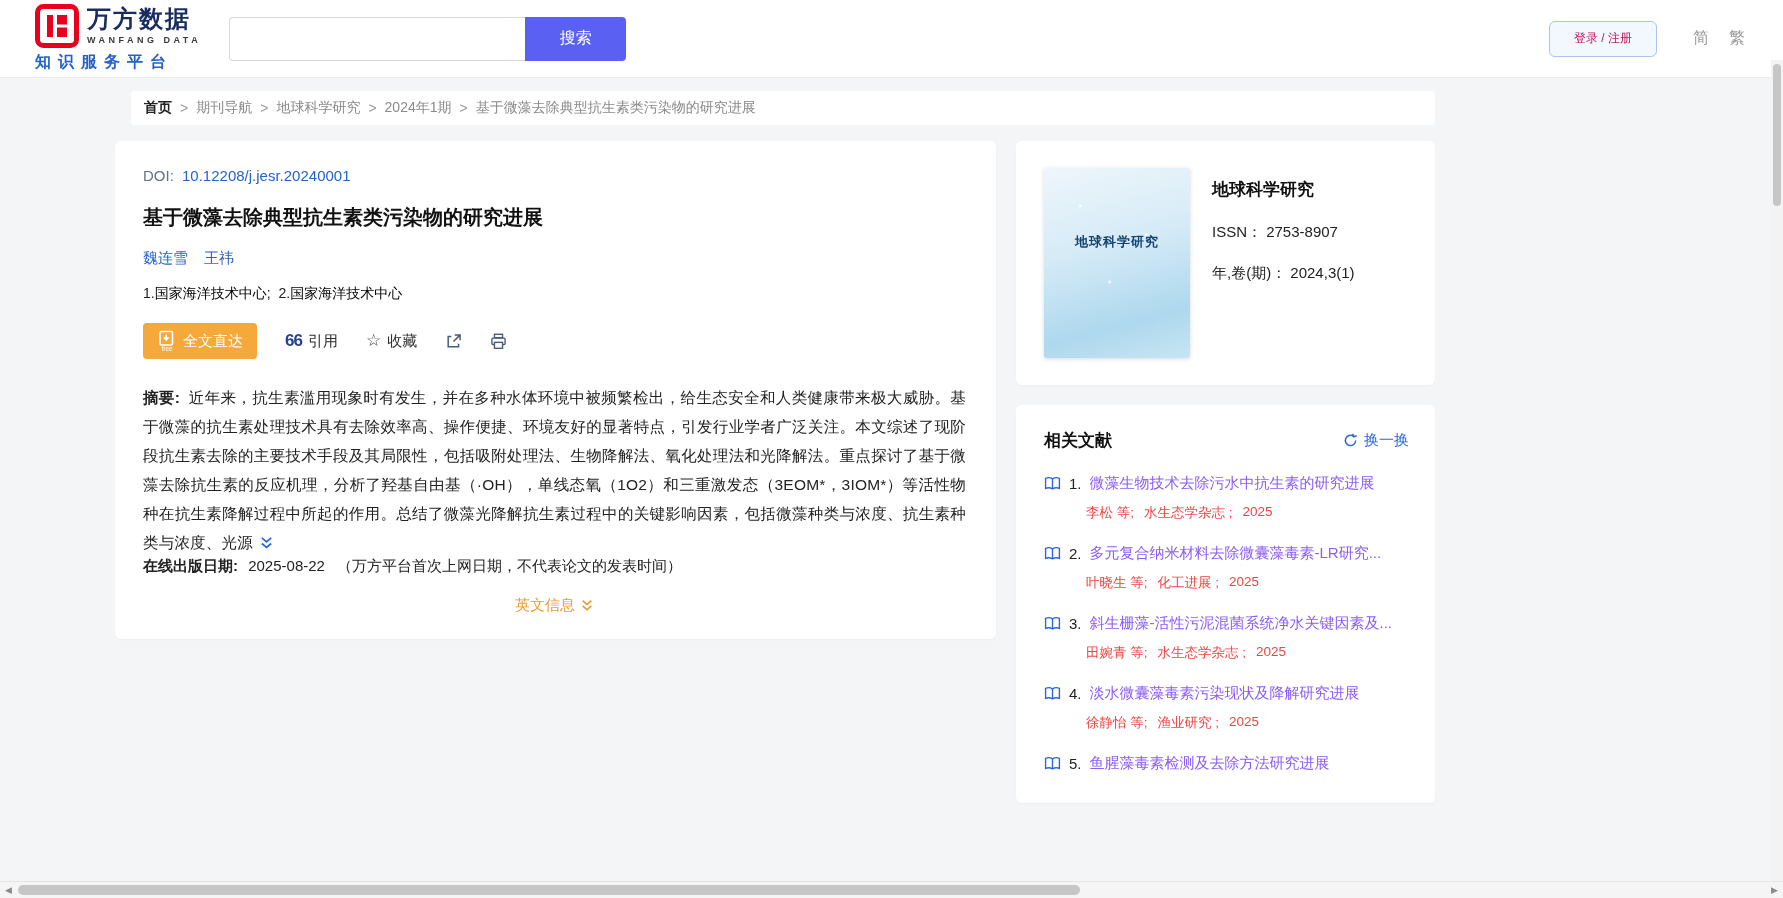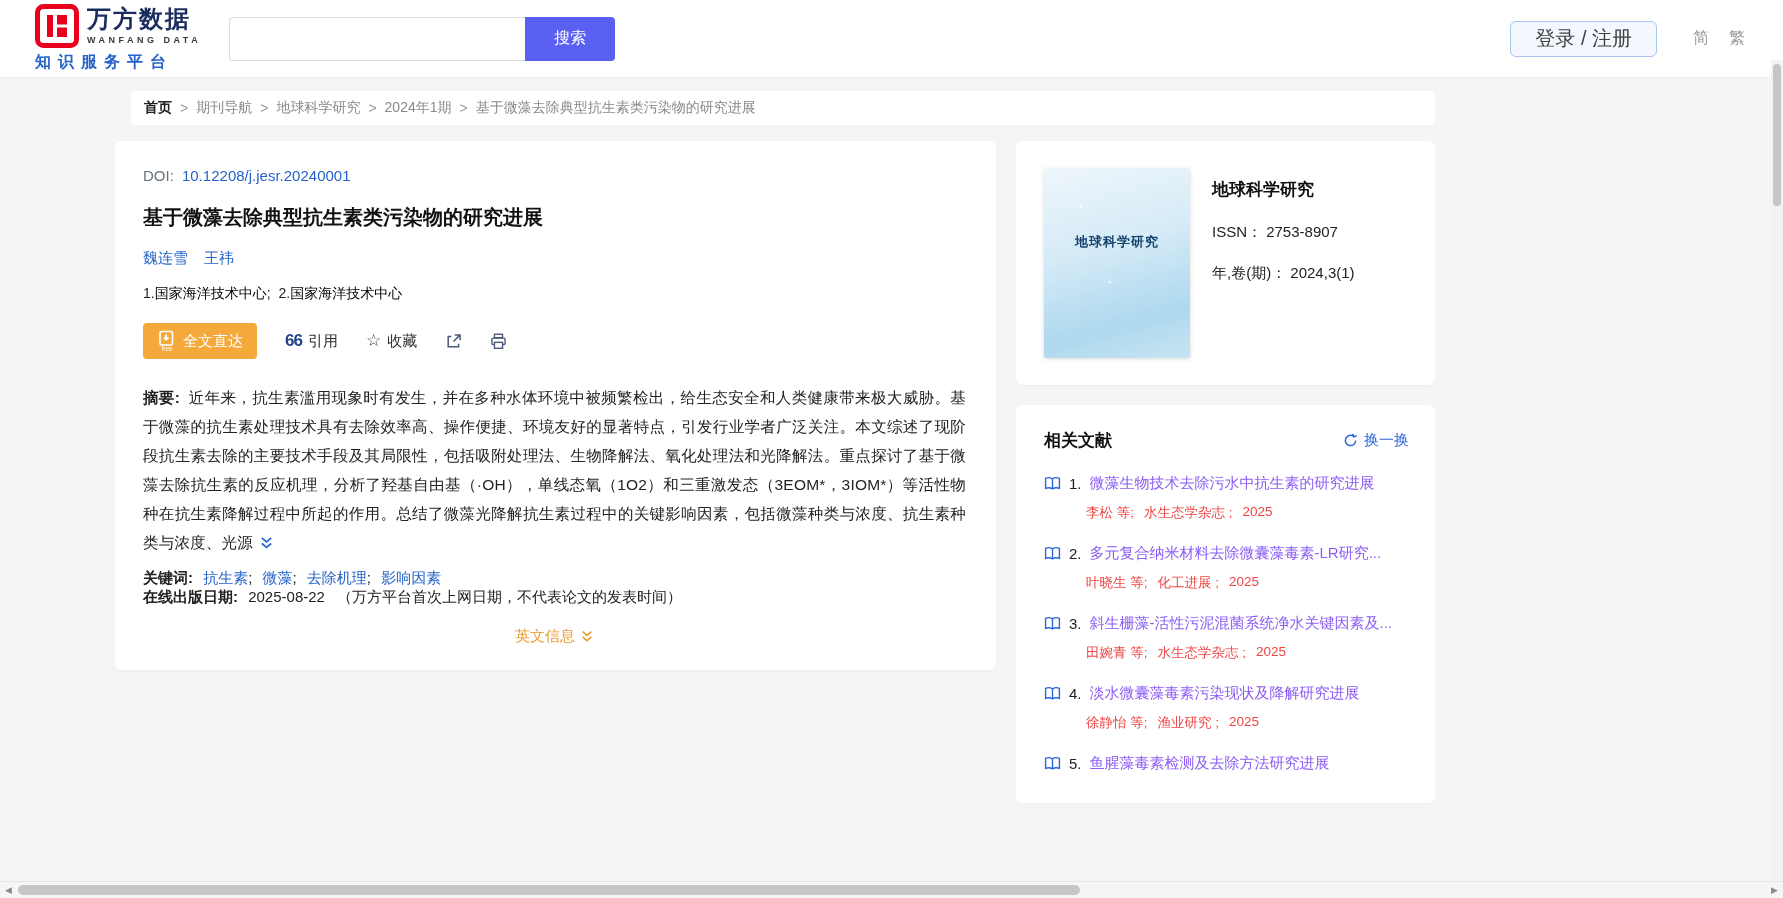--- a/index.html
+++ b/index.html
@@ -26,27 +26,27 @@
   .mainnav { display:flex; align-items:center; gap:80px; margin-left:62px; }
   .mainnav a { color:#2b2b2b; font-size:17px; position:relative; }
   .badge-new { color:#f0232e; font-size:11px; position:relative; top:-9px; left:2px; }
 
   .searchbox { display:flex; margin-left:28px; height:44px; }
   .search-input {
     width:296px; height:44px; border:1px solid #d9d9d9; border-right:none;
     border-radius:4px 0 0 4px; outline:none; padding:0 12px; font-size:15px;
   }
   .search-btn {
-    width:90px; height:44px; background:#5a61f2; color:#fff; border:none;
+    width:101px; height:44px; background:#5a61f2; color:#fff; border:none;
     font-size:16px; border-radius:0 4px 4px 0; cursor:pointer;
   }
 
   .authzone { margin-left:auto; display:flex; align-items:center; margin-right:38px; gap:36px; }
   .login-btn {
-    height:36px; padding:0 24px; font-size:20px; color:#404040;
+    height:36px; padding:0 24px; font-size:12px; color:#be185d;
     background:#f3f8ff; border:1px solid #a9c4ee; border-radius:6px; cursor:pointer;
   }
   .langs { display:flex; gap:20px; font-size:16px; color:#9a9a9a; }
   .langs span { cursor:pointer; }
 
   
   .page { position:absolute; top:78px; left:0; right:0; bottom:0; overflow:hidden; }
   .container { position:absolute; left:115px; top:13px; width:1320px; }
 
   .breadcrumb {
@@ -252,27 +252,20 @@
         </div>
 
         <p class="abstract">
           <b>摘要:</b>
           <span>近年来，抗生素滥用现象时有发生，并在多种水体环境中被频繁检出，给生态安全和人类健康带来极大威胁。基于微藻的抗生素处理技术具有去除效率高、操作便捷、环境友好的显著特点，引发行业学者广泛关注。本文综述了现阶段抗生素去除的主要技术手段及其局限性，包括吸附处理法、生物降解法、氧化处理法和光降解法。重点探讨了基于微藻去除抗生素的反应机理，分析了羟基自由基（·OH），单线态氧（1O2）和三重激发态（3EOM*，3IOM*）等活性物种在抗生素降解过程中所起的作用。总结了微藻光降解抗生素过程中的关键影响因素，包括微藻种类与浓度、抗生素种类与浓度、光源</span>
           <svg class="expand-chevrons" width="15" height="14" viewBox="0 0 12 12">
             <path d="M2 1.6 L6 5 L10 1.6 M2 6.4 L6 9.8 L10 6.4" fill="none" stroke="#2b66d9" stroke-width="1.5"></path>
           </svg>
         </p>
 
-        <div class="kw-row">
-          <b>关键词:</b>
-          <a>抗生素</a><span class="ksep">;</span>
-          <a>微藻</a><span class="ksep">;</span>
-          <a>去除机理</a><span class="ksep">;</span>
-          <a>影响因素</a>
-        </div>
 
         <div class="pub-row">
           <b>在线出版日期:</b>
           <span>2025-08-22</span>
           <span class="pub-note">（万方平台首次上网日期，不代表论文的发表时间）</span>
         </div>
 
         <div class="en-toggle">
           <span>英文信息</span>
           <svg width="14" height="13" viewBox="0 0 12 12">

